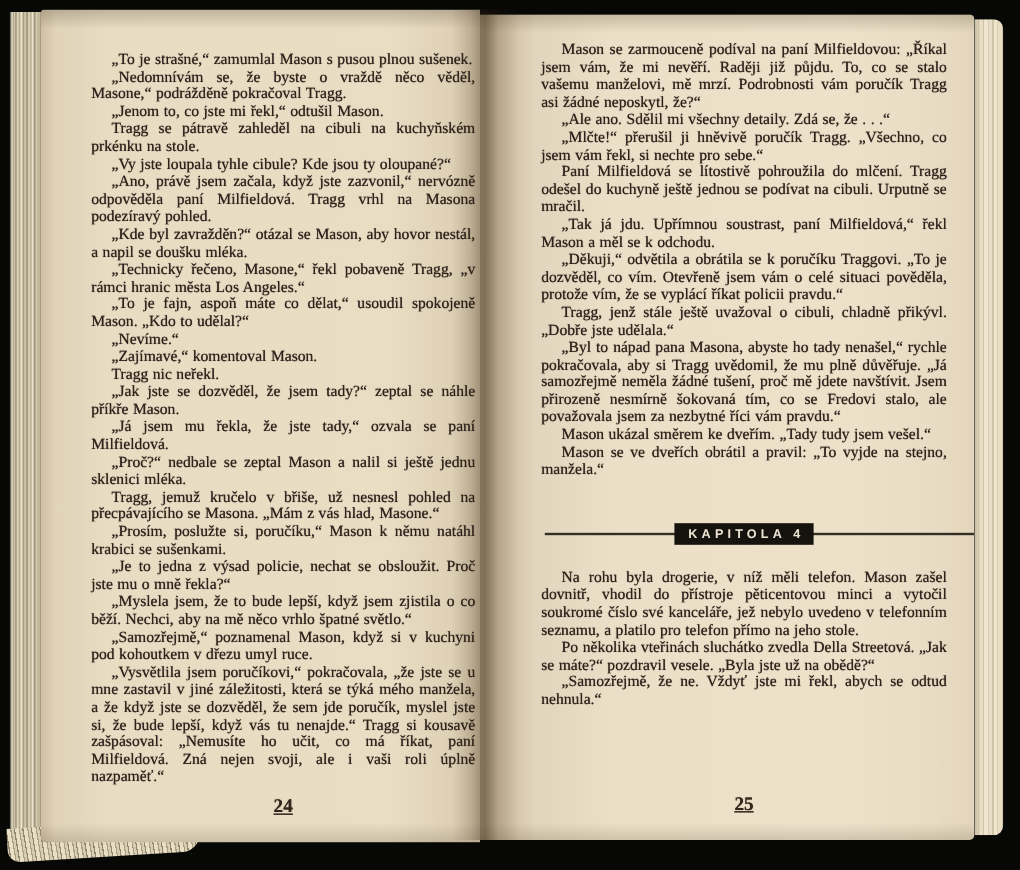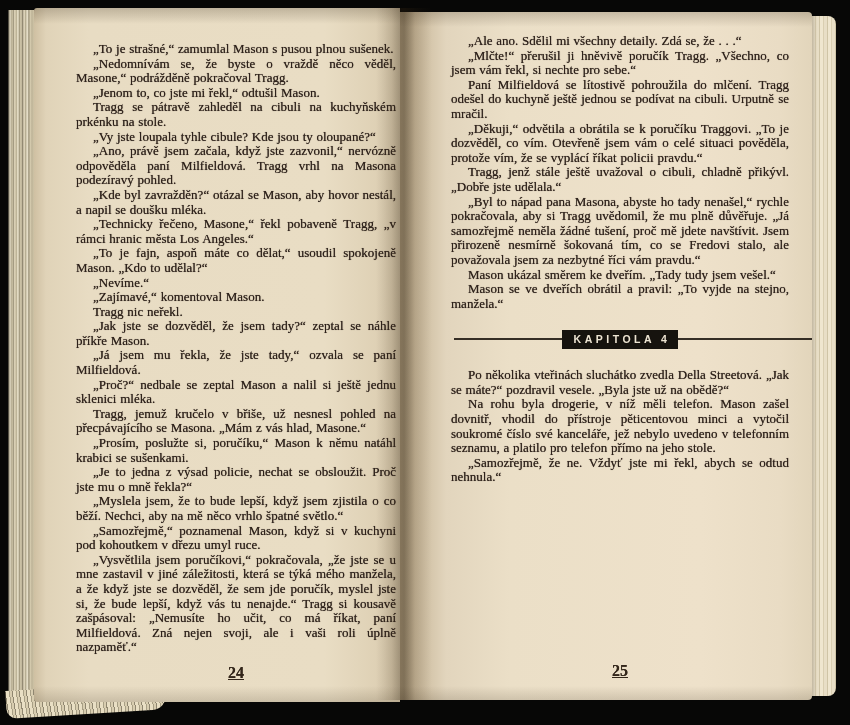--- a/index.html
+++ b/index.html
@@ -59,21 +59,21 @@
   }
   .text-col{
     position:absolute;color:#2e221b;
     font-size:13px;line-height:14.6px;
     text-shadow:0 0 .7px rgba(47,35,28,.85);
   }
   .text-col-left{left:42px;top:34px;width:320px;}
   .text-col-right{left:51px;top:22px;width:338px;}
   .para{margin:0;text-indent:17px;text-align:justify;word-spacing:.5px;}
   .chapter-header{
-    position:relative;height:20px;margin:18px 0 19px;
+    position:relative;height:20px;margin:36px 0 19px;
     display:flex;align-items:center;justify-content:center;
   }
   .chapter-line{
     position:absolute;left:3px;right:-28px;top:50%;height:2px;
     background:#352e25;transform:translateY(-50%);
   }
   .chapter-box{
     position:relative;background:#16130e;color:#ece4d2;
     font-family:"Liberation Sans","DejaVu Sans",sans-serif;
     font-size:10.5px;font-weight:bold;letter-spacing:3.5px;
@@ -119,36 +119,38 @@
         <p class="para">„Myslela jsem, že to bude lepší, když jsem zjistila o co běží. Nechci, aby na mě něco vrhlo špatné světlo.“</p>
         <p class="para">„Samozřejmě,“ poznamenal Mason, když si v kuchyni pod kohoutkem v dřezu umyl ruce.</p>
         <p class="para">„Vysvětlila jsem poručíkovi,“ pokračovala, „že jste se u mne zastavil v jiné záležitosti, která se týká mého manžela, a že když jste se dozvěděl, že sem jde poručík, myslel jste si, že bude lepší, když vás tu nenajde.“ Tragg si kousavě zašpásoval: „Nemusíte ho učit, co má říkat, paní Milfieldová. Zná nejen svoji, ale i vaši roli úplně nazpaměť.“</p>
       </div>
     <div class="page-num page-num-left">24</div>
   </div>
 
   <div class="page page-right">
     <div class="text-col text-col-right">
       <div id="right-text-before">
+          <p class="para">Mason se zarmouceně podíval na paní Milfieldovou: „Říkal jsem vám, že mi nevěří. Raději již půjdu. To, co se stalo vašemu manželovi, mě mrzí. Podrobnosti vám poručík Tragg asi žádné neposkytl, že?“</p>
           <p class="para">„Ale ano. Sdělil mi všechny detaily. Zdá se, že . . .“</p>
           <p class="para">„Mlčte!“ přerušil ji hněvivě poručík Tragg. „Všechno, co jsem vám řekl, si nechte pro sebe.“</p>
           <p class="para">Paní Milfieldová se lítostivě pohroužila do mlčení. Tragg odešel do kuchyně ještě jednou se podívat na cibuli. Urputně se mračil.</p>
+          <p class="para">„Tak já jdu. Upřímnou soustrast, paní Milfieldová,“ řekl Mason a měl se k odchodu.</p>
           <p class="para">„Děkuji,“ odvětila a obrátila se k poručíku Traggovi. „To je dozvěděl, co vím. Otevřeně jsem vám o celé situaci pověděla, protože vím, že se vyplácí říkat policii pravdu.“</p>
           <p class="para">Tragg, jenž stále ještě uvažoval o cibuli, chladně přikývl. „Dobře jste udělala.“</p>
           <p class="para">„Byl to nápad pana Masona, abyste ho tady nenašel,“ rychle pokračovala, aby si Tragg uvědomil, že mu plně důvěřuje. „Já samozřejmě neměla žádné tušení, proč mě jdete navštívit. Jsem přirozeně nesmírně šokovaná tím, co se Fredovi stalo, ale považovala jsem za nezbytné říci vám pravdu.“</p>
           <p class="para">Mason ukázal směrem ke dveřím. „Tady tudy jsem vešel.“</p>
           <p class="para">Mason se ve dveřích obrátil a pravil: „To vyjde na stejno, manžela.“</p>
         </div>
       <div class="chapter-header">
         <span class="chapter-line"></span>
         <span class="chapter-box">KAPITOLA 4</span>
       </div>
       <div id="right-text-after">
+          <p class="para">Na rohu byla drogerie, v níž měli telefon. Mason zašel dovnitř, vhodil do přístroje pěticentovou minci a vytočil soukromé číslo své kanceláře, jež nebylo uvedeno v telefonním seznamu, a platilo pro telefon přímo na jeho stole.</p>
           <p class="para">Po několika vteřinách sluchátko zvedla Della Streetová. „Jak se máte?“ pozdravil vesele. „Byla jste už na obědě?“</p>
-          <p class="para">Na rohu byla drogerie, v níž měli telefon. Mason zašel dovnitř, vhodil do přístroje pěticentovou minci a vytočil soukromé číslo své kanceláře, jež nebylo uvedeno v telefonním seznamu, a platilo pro telefon přímo na jeho stole.</p>
           <p class="para">„Samozřejmě, že ne. Vždyť jste mi řekl, abych se odtud nehnula.“</p>
         </div>
     </div>
     <div class="page-num page-num-right">25</div>
   </div>
 
   <div class="edge-right"></div>
   <div class="gutter"></div>
 
 </div>

